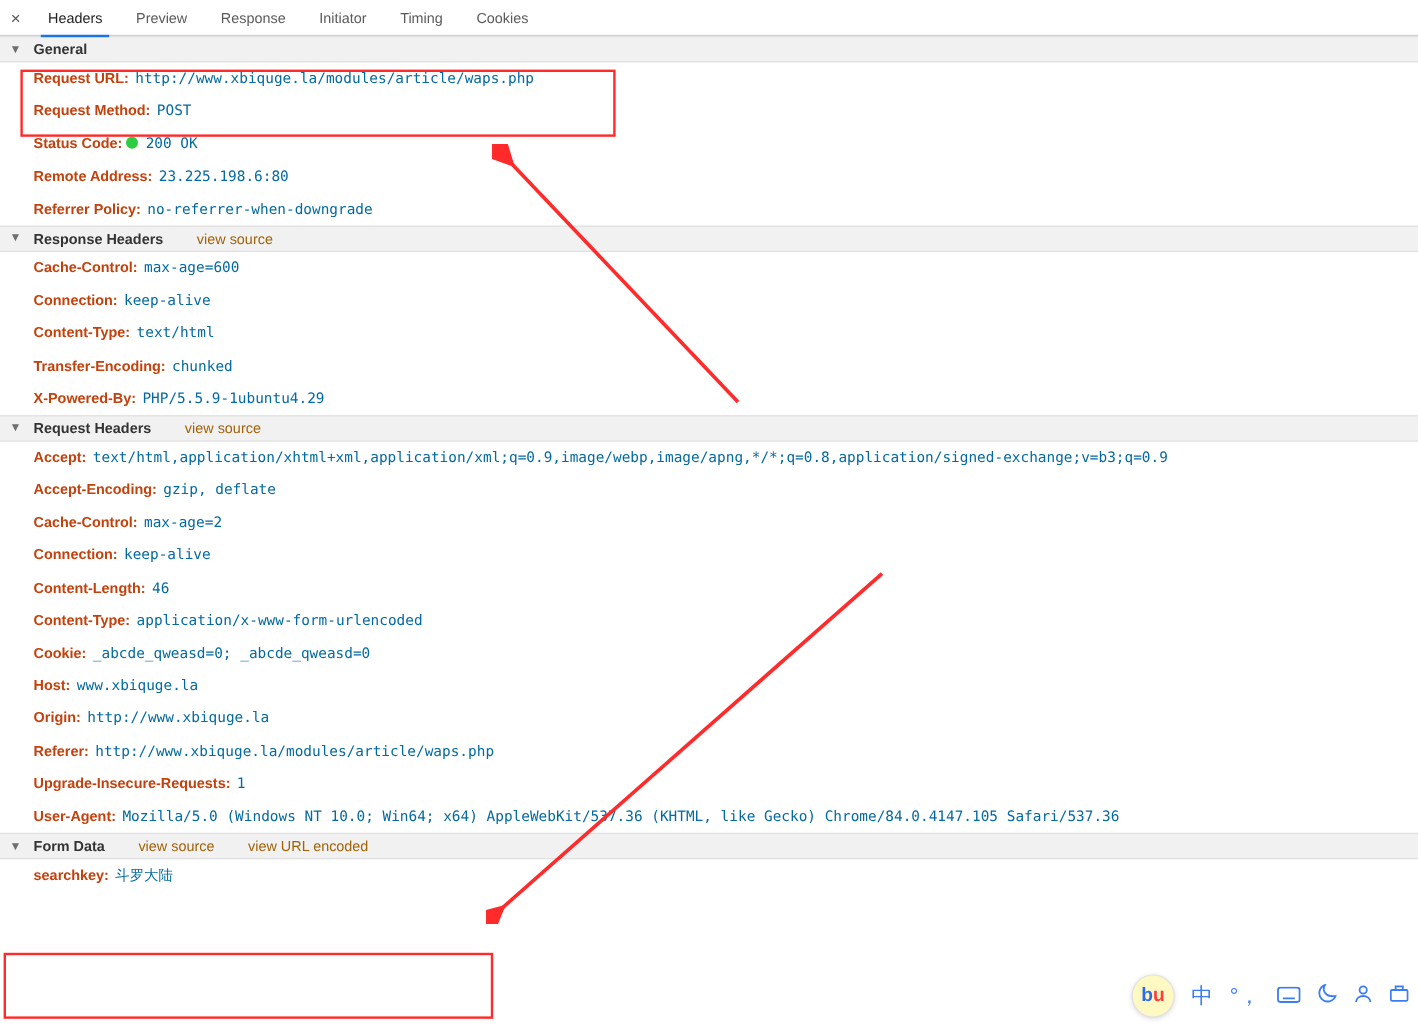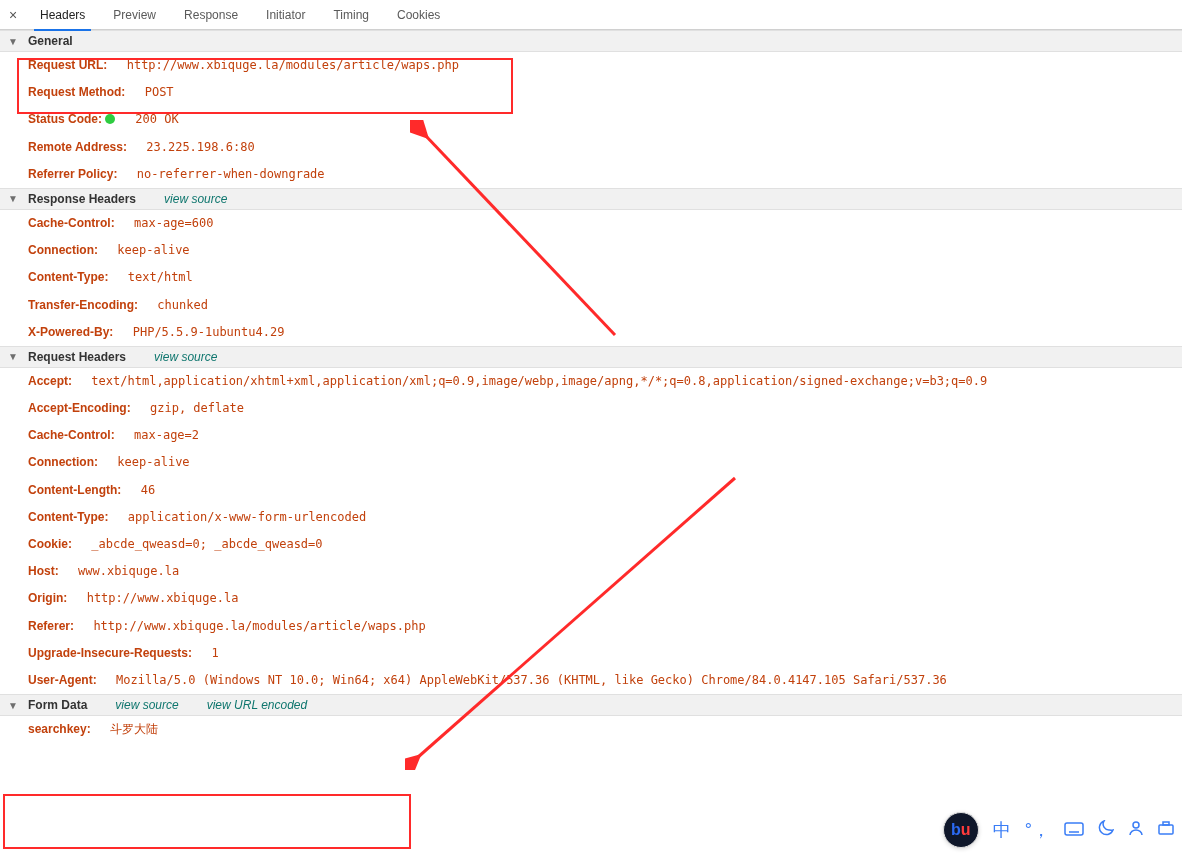--- a/index.html
+++ b/index.html
@@ -8,37 +8,37 @@
 
 .tabbar { height: 30px; border-bottom: 1px solid #d0d0d0; display: flex; align-items: center; padding: 0 6px; }
 .close-x { width: 14px; text-align: center; color: #555; cursor: pointer; font-size: 14px; line-height: 14px; margin-right: 6px; }
 .tab { padding: 0 14px; height: 30px; line-height: 30px; color: #5a5a5a; cursor: pointer; position: relative; }
 .tab.active { color: #222; }
 .tab.active::after { content: ""; position: absolute; left: 8px; right: 8px; bottom: -1px; height: 2px; background: #1a73e8; }
 
 .section-header { background: #f1f1f1; border-top: 1px solid #e0e0e0; border-bottom: 1px solid #e0e0e0; padding: 3px 8px; display: flex; align-items: center; gap: 10px; }
 .section-header .toggle { color: #6e6e6e; font-size: 10px; width: 10px; display: inline-block; }
 .section-header .title { font-weight: bold; color: #333; }
-.section-header .aux { color: #0f766e; cursor: pointer; margin-left: 18px; font-style: italic; }
+.section-header .aux { color: #a16207; cursor: pointer; margin-left: 18px; }
 
 .kv { padding: 4px 8px 4px 28px; line-height: 1.6; }
 .kv .key { font-weight: bold; color: #c2410c; }
-.kv .val { color: #c2410c; margin-left: 16px; }
+.kv .val { color: #0369a1; margin-left: 2px; }
 .kv .val.mono { font-family: Consolas, "Lucida Console", Monaco, monospace; }
 
 .status-dot { display: inline-block; width: 10px; height: 10px; border-radius: 50%; background: #2ecc40; vertical-align: -1px; margin-right: 4px; }
 
 .redbox { position: absolute; border: 2px solid #ff2a2a; pointer-events: none; z-index: 50; }
 .redbox.b1 { left: 17px; top: 58px; width: 496px; height: 56px; }
 .redbox.b2 { left: 3px; top: 794px; width: 408px; height: 55px; }
 
 .arrow { position: absolute; z-index: 40; pointer-events: none; }
 
 .tray { position: absolute; right: 8px; bottom: 6px; display: flex; align-items: center; gap: 14px; z-index: 100; }
-.bu-circle { width: 36px; height: 36px; border-radius: 50%; background: #0f172a; border: 1px solid #e0e0e0; box-shadow: 0 1px 4px rgba(0,0,0,0.15); display: flex; align-items: center; justify-content: center; }
+.bu-circle { width: 36px; height: 36px; border-radius: 50%; background: #fef9c3; border: 1px solid #e0e0e0; box-shadow: 0 1px 4px rgba(0,0,0,0.15); display: flex; align-items: center; justify-content: center; }
 .bu-circle span { font-weight: bold; font-size: 16px; }
 .bu-circle .b { color: #2b6af3; }
 .bu-circle .u { color: #ff3b3b; }
 .tray-icon { color: #3a7df6; font-size: 18px; cursor: pointer; }
 </style>
 </head>
 <body>
 
 <div class="tabbar">
   <div class="close-x">×</div>

